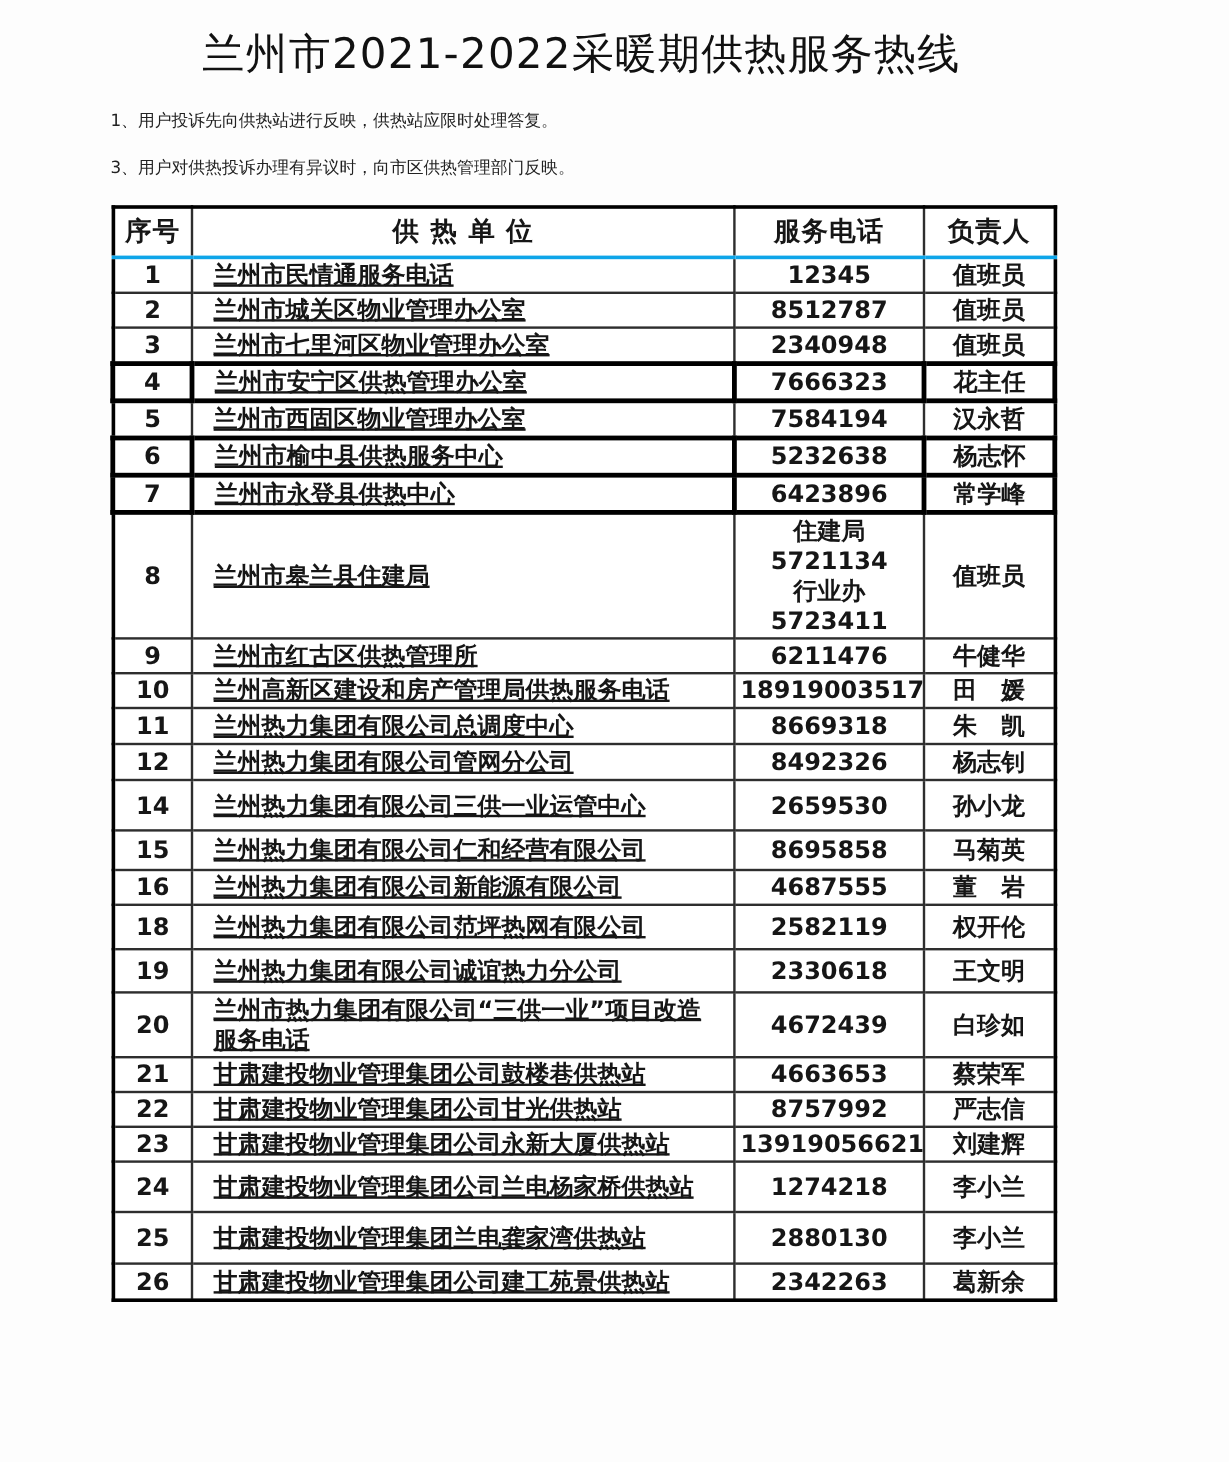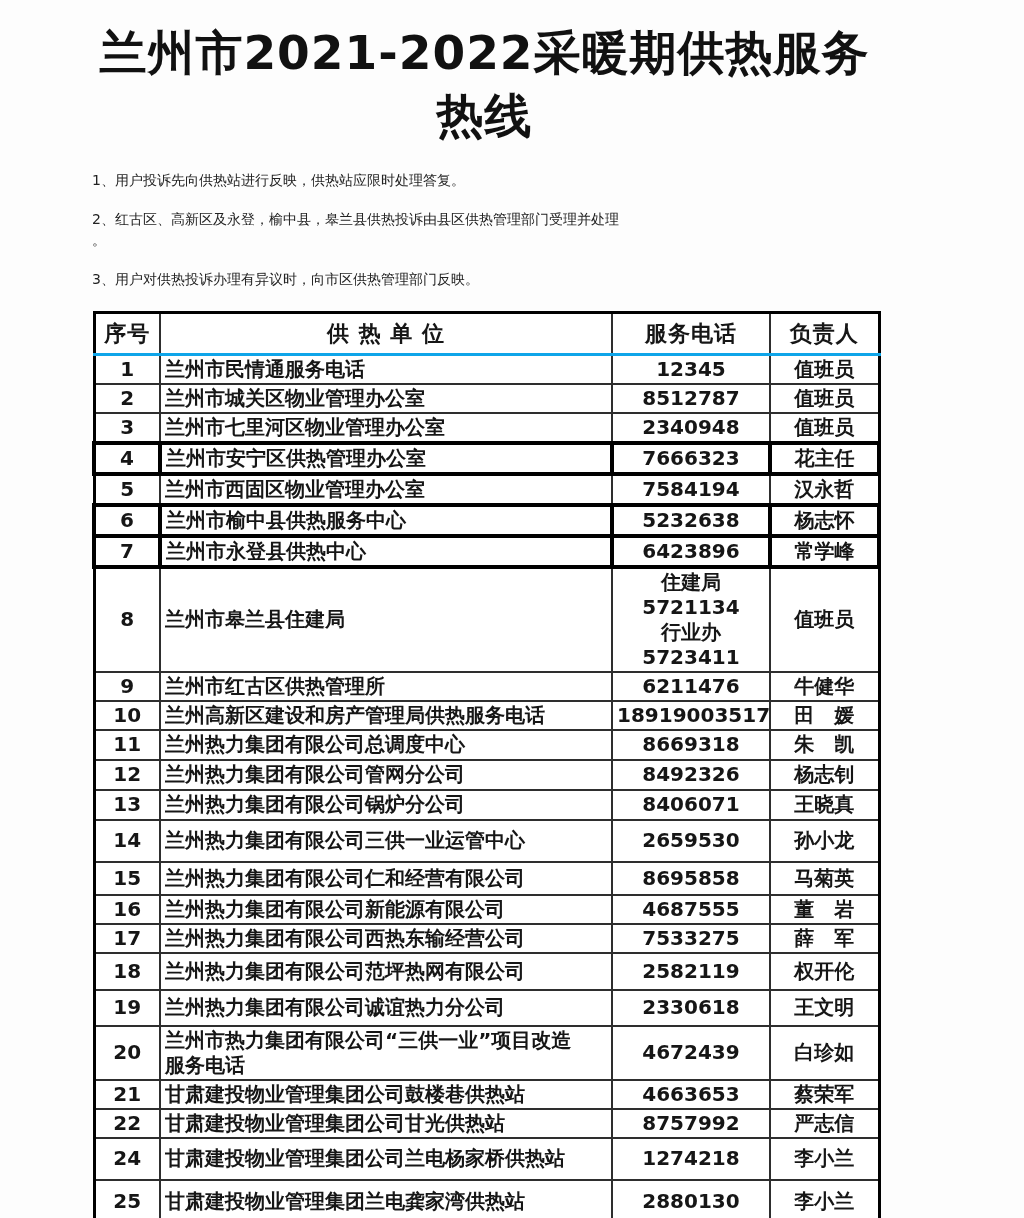--- a/index.html
+++ b/index.html
@@ -12,22 +12,22 @@
   }
   .page {
     box-sizing: border-box;
     width: 1024px; height: 1218px;
     padding: 22px 60px 0 92px;
     background: #fdfdfd;
   }
   .title {
     width: 785px;
     margin: 0 0 22px 0;
-    font-size: 47px;
-    font-weight: bold;
+    font-size: 35px;
+    font-weight: normal;
     letter-spacing: 1px;
     text-align: center;
     color: #111;
   }
   .notes { width: 820px; }
   .notes p {
     margin: 0 0 17px 0;
     font-size: 14px;
     line-height: 1.55;
     white-space: pre-line;
@@ -55,35 +55,33 @@
     line-height: 1.25;
     color: #161616;
     overflow: hidden;
   }
   thead th {
     height: 37px;
     font-size: 22px;
     border-bottom: 3px solid #0ea5e9;
     letter-spacing: 1px;
   }
-  td.unit  { text-align: left; padding-left: 4px; white-space: pre-line; }
+  td.unit  { text-align: left; padding-left: 17px; white-space: pre-line; text-decoration: underline; }
   td.phone { white-space: pre-line; }
   tr.highlight td { border: 4px solid #000; }
 </style>
 </head>
 <body>
 
 <div class="page">
 
   <h1 class="title">兰州市2021-2022采暖期供热服务热线</h1>
 
   <div class="notes">
     <p>1、用户投诉先向供热站进行反映，供热站应限时处理答复。</p>
-    <p>2、红古区、高新区及永登，榆中县，皋兰县供热投诉由县区供热管理部门受理并处理
-。</p>
     <p>3、用户对供热投诉办理有异议时，向市区供热管理部门反映。</p>
   </div>
 
   <table class="hotline">
     <colgroup>
       <col class="c-no">
         <col class="c-unit">
         <col class="c-phone">
         <col class="c-person">
     </colgroup>
@@ -162,49 +160,37 @@
           <td class="unit">兰州热力集团有限公司总调度中心</td>
           <td class="phone">8669318</td>
           <td>朱　凯</td>
         </tr>
         <tr style="height: 30px;">
           <td>12</td>
           <td class="unit">兰州热力集团有限公司管网分公司</td>
           <td class="phone">8492326</td>
           <td>杨志钊</td>
         </tr>
-        <tr style="height: 30px;">
-          <td>13</td>
-          <td class="unit">兰州热力集团有限公司锅炉分公司</td>
-          <td class="phone">8406071</td>
-          <td>王晓真</td>
-        </tr>
         <tr style="height: 42px;">
           <td>14</td>
           <td class="unit">兰州热力集团有限公司三供一业运管中心</td>
           <td class="phone">2659530</td>
           <td>孙小龙</td>
         </tr>
         <tr style="height: 33px;">
           <td>15</td>
           <td class="unit">兰州热力集团有限公司仁和经营有限公司</td>
           <td class="phone">8695858</td>
           <td>马菊英</td>
         </tr>
         <tr style="height: 27px;">
           <td>16</td>
           <td class="unit">兰州热力集团有限公司新能源有限公司</td>
           <td class="phone">4687555</td>
           <td>董　岩</td>
-        </tr>
-        <tr style="height: 27px;">
-          <td>17</td>
-          <td class="unit">兰州热力集团有限公司西热东输经营公司</td>
-          <td class="phone">7533275</td>
-          <td>薛　军</td>
         </tr>
         <tr style="height: 37px; margin-left: 31px;">
           <td>18</td>
           <td class="unit">兰州热力集团有限公司范坪热网有限公司</td>
           <td class="phone">2582119</td>
           <td>权开伦</td>
         </tr>
         <tr style="height: 36px;">
           <td>19</td>
           <td class="unit">兰州热力集团有限公司诚谊热力分公司</td>
@@ -223,20 +209,26 @@
           <td class="unit">甘肃建投物业管理集团公司鼓楼巷供热站</td>
           <td class="phone">4663653</td>
           <td>蔡荣军</td>
         </tr>
         <tr style="height: 26px;">
           <td>22</td>
           <td class="unit">甘肃建投物业管理集团公司甘光供热站</td>
           <td class="phone">8757992</td>
           <td>严志信</td>
         </tr>
+        <tr style="height: 27px;">
+          <td>23</td>
+          <td class="unit">甘肃建投物业管理集团公司永新大厦供热站</td>
+          <td class="phone">13919056621</td>
+          <td>刘建辉</td>
+        </tr>
         <tr style="height: 42px;">
           <td>24</td>
           <td class="unit">甘肃建投物业管理集团公司兰电杨家桥供热站</td>
           <td class="phone">1274218</td>
           <td>李小兰</td>
         </tr>
         <tr style="height: 43px; margin-top: 15px;">
           <td>25</td>
           <td class="unit">甘肃建投物业管理集团兰电龚家湾供热站</td>
           <td class="phone">2880130</td>

